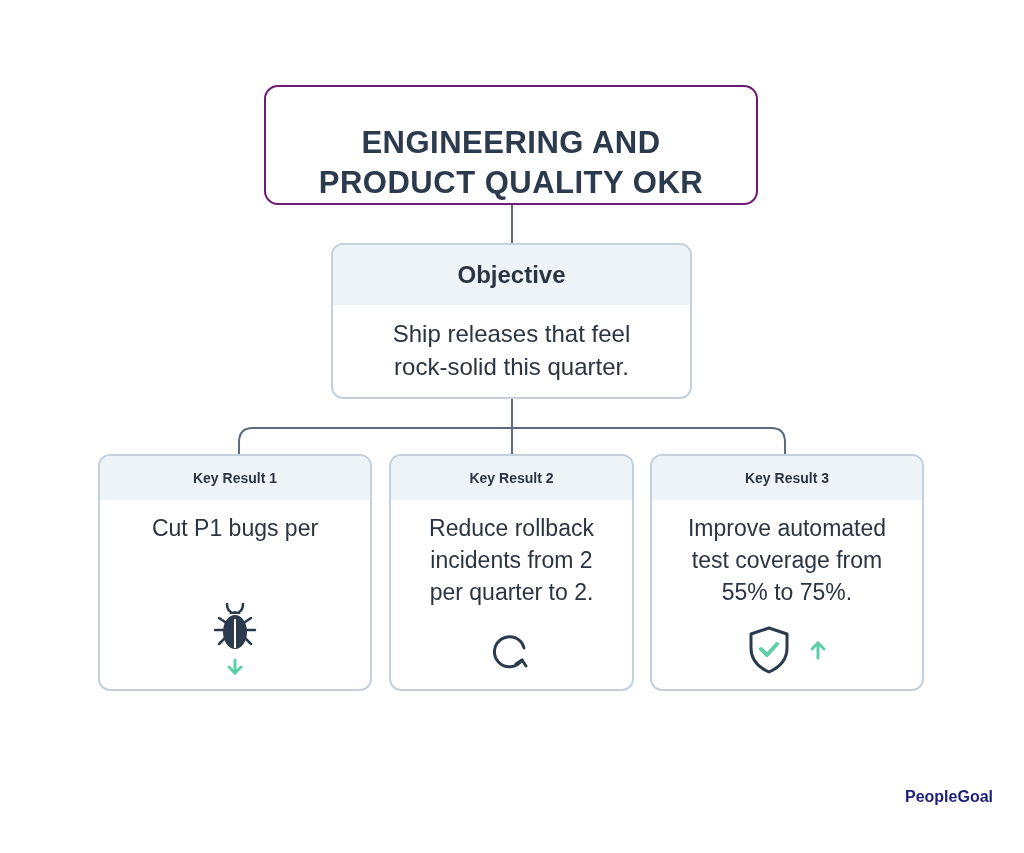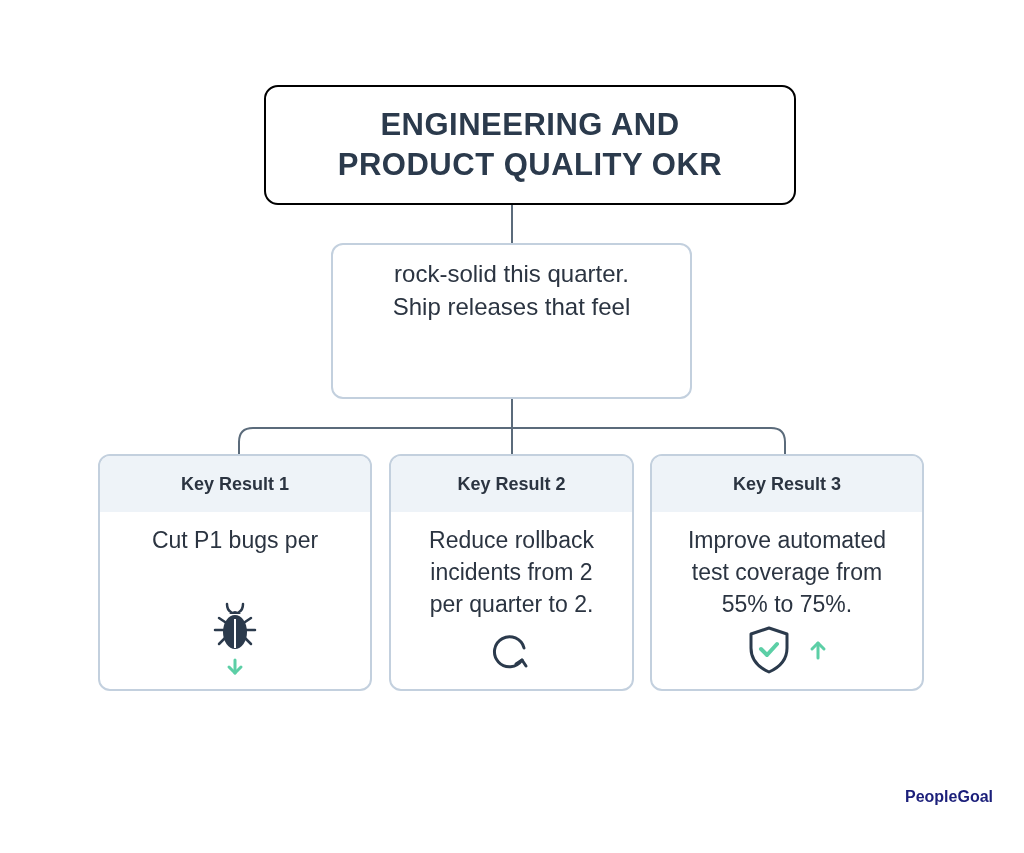--- a/index.html
+++ b/index.html
@@ -3,44 +3,44 @@
 <meta charset="utf-8">
 <style>
   html, body { margin: 0; padding: 0; }
   body {
     width: 1024px; height: 853px; position: relative; overflow: hidden;
     background: #ffffff;
     font-family: "Liberation Sans", "DejaVu Sans", sans-serif;
     color: #2b3441;
   }
   .title-box {
-    position: absolute; left: 264px; top: 85px; width: 532px; height: 120px;
-    border: 2px solid #000000; border-radius: 14px; background: #fff;
+    position: absolute; left: 264px; top: 85px; width: 494px; height: 120px;
+    border: 2px solid #701a75; border-radius: 14px; background: #fff;
     box-sizing: border-box;
-    display: flex; flex-direction: column; align-items: center; justify-content: center;
+    display: flex; flex-direction: column; align-items: center; justify-content: flex-end;
   }
   .title-box .line {
     font-weight: 700; font-size: 31px; letter-spacing: 0.5px; color: #2b3a4c; line-height: 40px;
   }
   .connector { position: absolute; background: #5b6b7b; }
   .card {
     position: absolute; box-sizing: border-box;
     border: 2px solid #c3d0de; border-radius: 12px; background: #fff; overflow: hidden;
   }
   .card .head {
     background: #eef3f8; display: flex; align-items: center; justify-content: center;
     font-weight: 700; color: #2b3441;
   }
   .card .body {
     text-align: center; color: #2b3441;
   }
   .obj { left: 331px; top: 243px; width: 361px; height: 156px; }
   .obj .head { height: 60px; font-size: 24px; }
   .obj .body { font-size: 24px; line-height: 33px; padding-top: 12px; }
-  .kr .head { height: 56px; font-size: 18px; }
+  .kr .head { height: 44px; font-size: 14px; }
   .kr .body { font-size: 23px; line-height: 32px; padding-top: 12px; text-align: center; }
   .kr1 { left: 98px; top: 454px; width: 274px; height: 237px; }
   .kr2 { left: 389px; top: 454px; width: 245px; height: 237px; }
   .kr3 { left: 650px; top: 454px; width: 274px; height: 237px; }
   .icon-row { position: absolute; left: 0; right: 0; display: flex; justify-content: center; align-items: center; }
   .logo { position: absolute; left: 866px; top: 790px; text-align: right; width: 145px; }
   .logo .brand { font-weight: 900; font-size: 34px; color: #1b1f7a; letter-spacing: -1.5px; line-height: 36px; font-family: "Liberation Sans", sans-serif; }
   .logo .sub { font-size: 16px; color: #1b1f7a; font-weight: 700; margin-top: -2px; margin-right: 18px; }
 </style>
 </head>
@@ -51,23 +51,24 @@
   <div class="line">PRODUCT QUALITY OKR</div>
 </div>
 
 <div class="connector" style="left:511px; top:205px; width:2px; height:38px;"></div>
 <div class="connector" style="left:511px; top:399px; width:2px; height:55px;"></div>
 <svg style="position:absolute; left:230px; top:420px;" width="570" height="40">
   <path d="M9 36 V22 Q9 8 23 8 H541 Q555 8 555 22 V36" fill="none" stroke="#5b6b7b" stroke-width="2"></path>
 </svg>
 
 <div class="card obj">
+  <div class="head">Objective</div>
   <div class="body">
+    <div>Ship releases that feel</div>
     <div>rock-solid this quarter.</div>
-    <div>Ship releases that feel</div>
   </div>
 </div>
 
 <div class="card kr kr1">
   <div class="head">Key Result 1</div>
   <div class="body">
     <div>Cut P1 bugs per</div>
   </div>
   <div class="icon-row" style="top:142px;">
     <svg width="60" height="60" viewBox="0 0 60 60">

